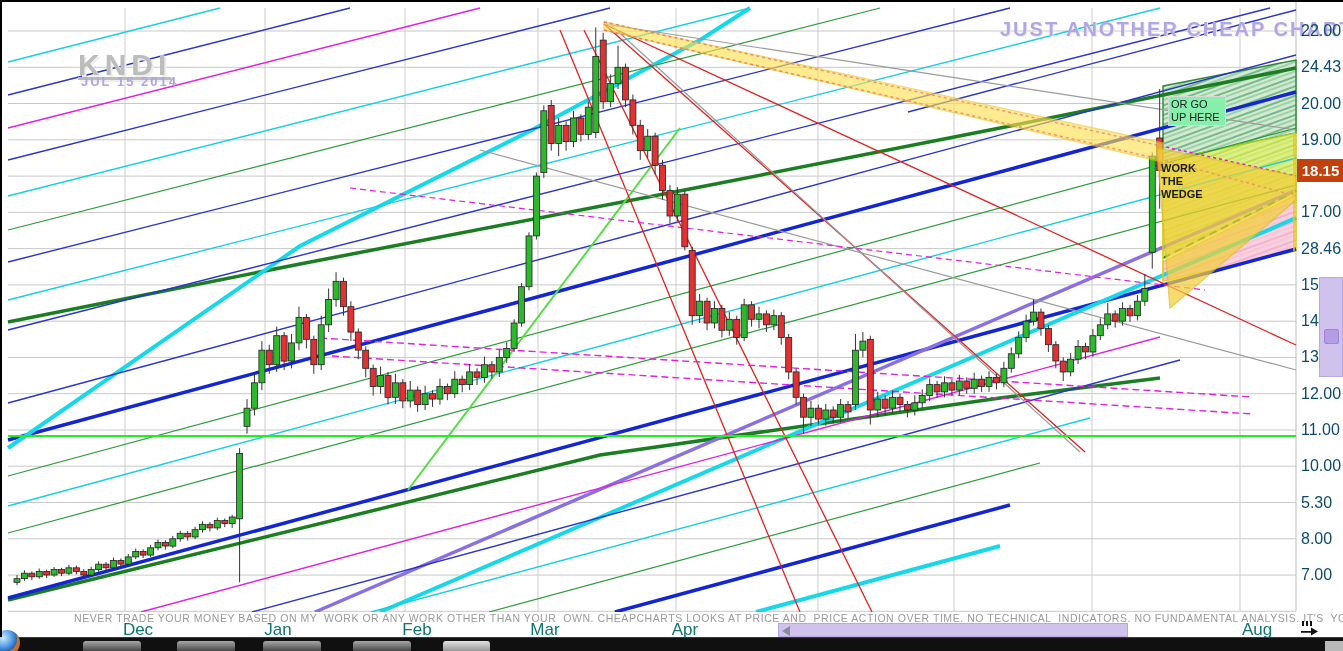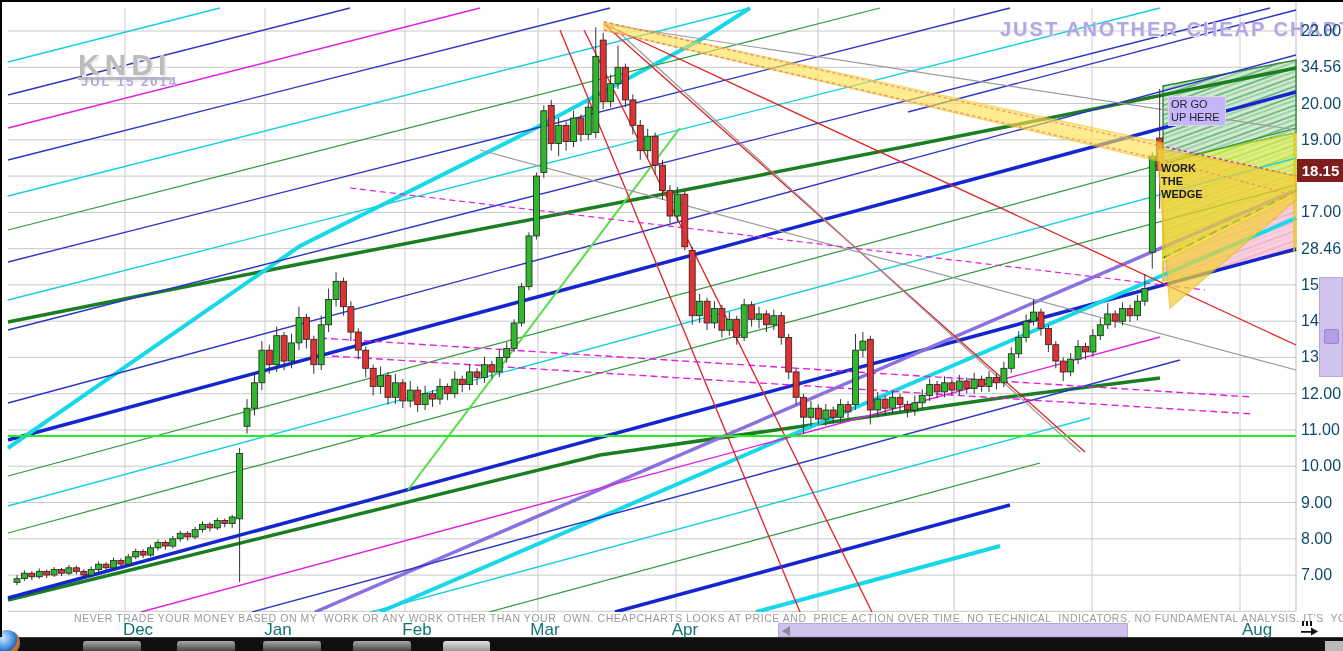--- a/index.html
+++ b/index.html
@@ -8,23 +8,23 @@
   .border-top{position:absolute;left:0;top:0;width:1343px;height:2px;background:#000;}
   .border-left{position:absolute;left:0;top:0;width:2px;height:637px;background:#000;}
   #chart-svg{position:absolute;left:0;top:0;}
   .watermark-symbol{position:absolute;left:78px;top:48px;font-size:30px;font-weight:bold;
      letter-spacing:5px;color:#bcbcbc;text-shadow:2px 2px 0 #ededed;text-decoration:underline;}
   .watermark-date{position:absolute;left:81px;top:74px;font-size:13px;font-weight:bold;
      letter-spacing:2px;color:#b2a5e2;}
   .chart-title{position:absolute;left:1000px;top:18px;width:240px;font-size:20px;font-weight:bold;
      letter-spacing:2px;color:#b2a7e2;text-shadow:1px 1px 0 #eceaf8;white-space:nowrap;}
   .price-label{position:absolute;left:1301px;font-size:16px;color:#0c4a6e;white-space:nowrap;}
-  .price-badge{position:absolute;left:1297px;top:159px;width:47px;height:23px;background:#7f1d1d;
+  .price-badge{position:absolute;left:1297px;top:159px;width:47px;height:23px;background:#c2410c;
      color:#fff;font-size:15px;font-weight:bold;text-align:center;line-height:23px;}
-  .note-up{position:absolute;left:1168px;top:96px;width:52px;background:#c4b5fd;border:1px solid #d8d8d8;
+  .note-up{position:absolute;left:1168px;top:96px;width:52px;background:#86efac;border:1px solid #d8d8d8;
      font-size:11px;color:#222;padding:1px 2px;line-height:13px;}
   .note-wedge{position:absolute;left:1161px;top:162px;width:60px;font-size:11px;color:#1a1a1a;
      line-height:13px;font-weight:bold;}
   .disclaimer{position:absolute;left:74px;top:612px;font-size:10.5px;color:#9a9a9a;
      letter-spacing:0.55px;white-space:pre;}
   .month-label{position:absolute;top:620px;font-size:17px;color:#0f766e;transform:translateX(-50%);}
   .hscroll{position:absolute;left:778px;top:623px;width:350px;height:14px;background:#cfc3ed;
      border:1px solid #b7a9dd;box-sizing:border-box;}
   .hscroll-arrow{position:absolute;left:3px;top:2px;width:0;height:0;border-top:5px solid transparent;
      border-bottom:5px solid transparent;border-right:8px solid #8b8b9e;}
@@ -472,33 +472,33 @@
     <span>OR GO</span><br>
     <span>UP HERE</span>
   </div>
   <div class="note-wedge">
     <span>WORK</span><br>
     <span>THE WEDGE</span>
   </div>
 
   <div id="price-labels">
       <div class="price-label" style="top: 22px;">22.00</div>
-      <div class="price-label" style="top: 58px;">34.56</div>
+      <div class="price-label" style="top: 58px;">24.43</div>
       <div class="price-label" style="top: 95px;">20.00</div>
       <div class="price-label" style="top: 131px; text-align: right;">19.00</div>
       <div class="price-label" style="top: 167px;">18.00</div>
       <div class="price-label" style="top: 203px;">17.00</div>
       <div class="price-label" style="top: 240px;">28.46</div>
       <div class="price-label" style="top: 276px;">15.00</div>
       <div class="price-label" style="top: 312px;">14.00</div>
       <div class="price-label" style="top: 348px;">13.00</div>
       <div class="price-label" style="top: 385px;">12.00</div>
       <div class="price-label" style="top: 421px;">11.00</div>
       <div class="price-label" style="top: 457px;">10.00</div>
-      <div class="price-label" style="top: 494px;">9.00</div>
+      <div class="price-label" style="top: 494px;">5.30</div>
       <div class="price-label" style="top: 530px;">8.00</div>
       <div class="price-label" style="top: 566px;">7.00</div>
     </div>
   <div class="price-badge">18.15</div>
 
   <div class="disclaimer">NEVER TRADE YOUR MONEY BASED ON MY  WORK OR ANY WORK OTHER THAN YOUR  OWN. CHEAPCHARTS LOOKS AT PRICE AND  PRICE ACTION OVER TIME. NO TECHNICAL  INDICATORS. NO FUNDAMENTAL ANALYSIS. IT'S  YOUR MONEY. PROTECT IT.</div>
 
   <div id="month-labels">
       <div class="month-label" style="left: 138px;">Dec</div>
       <div class="month-label" style="left: 278px;">Jan</div>

